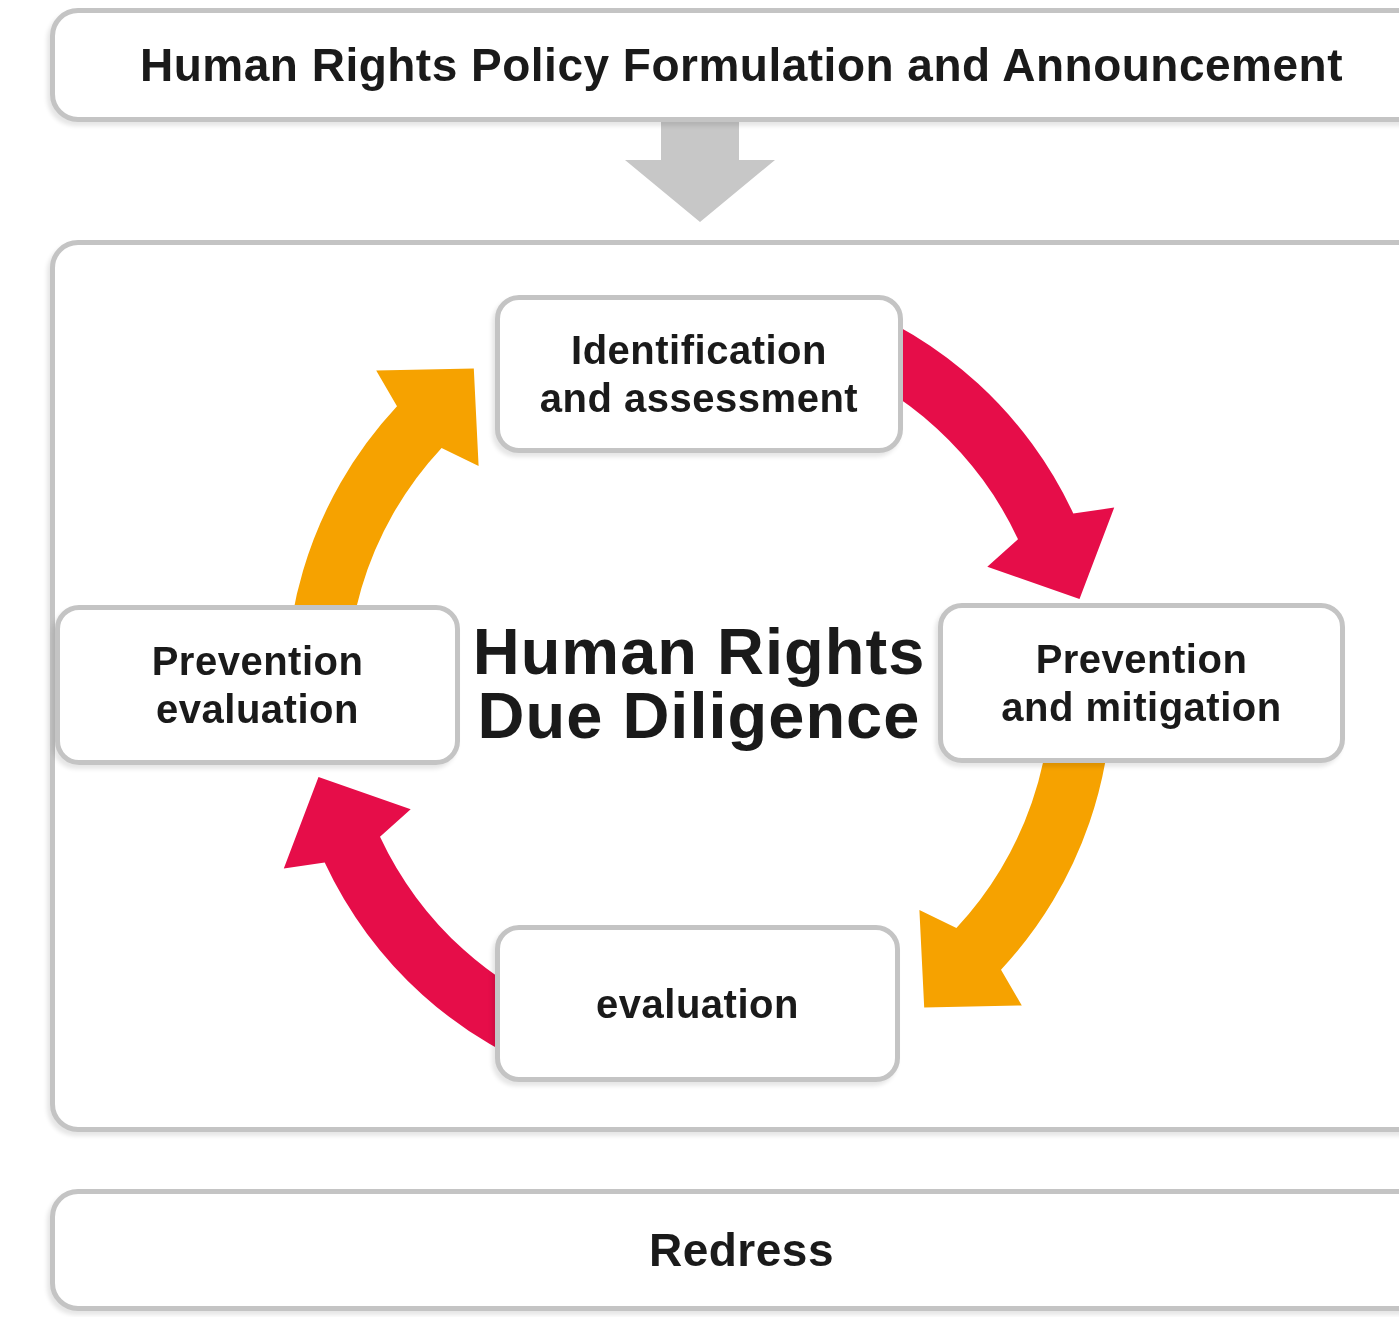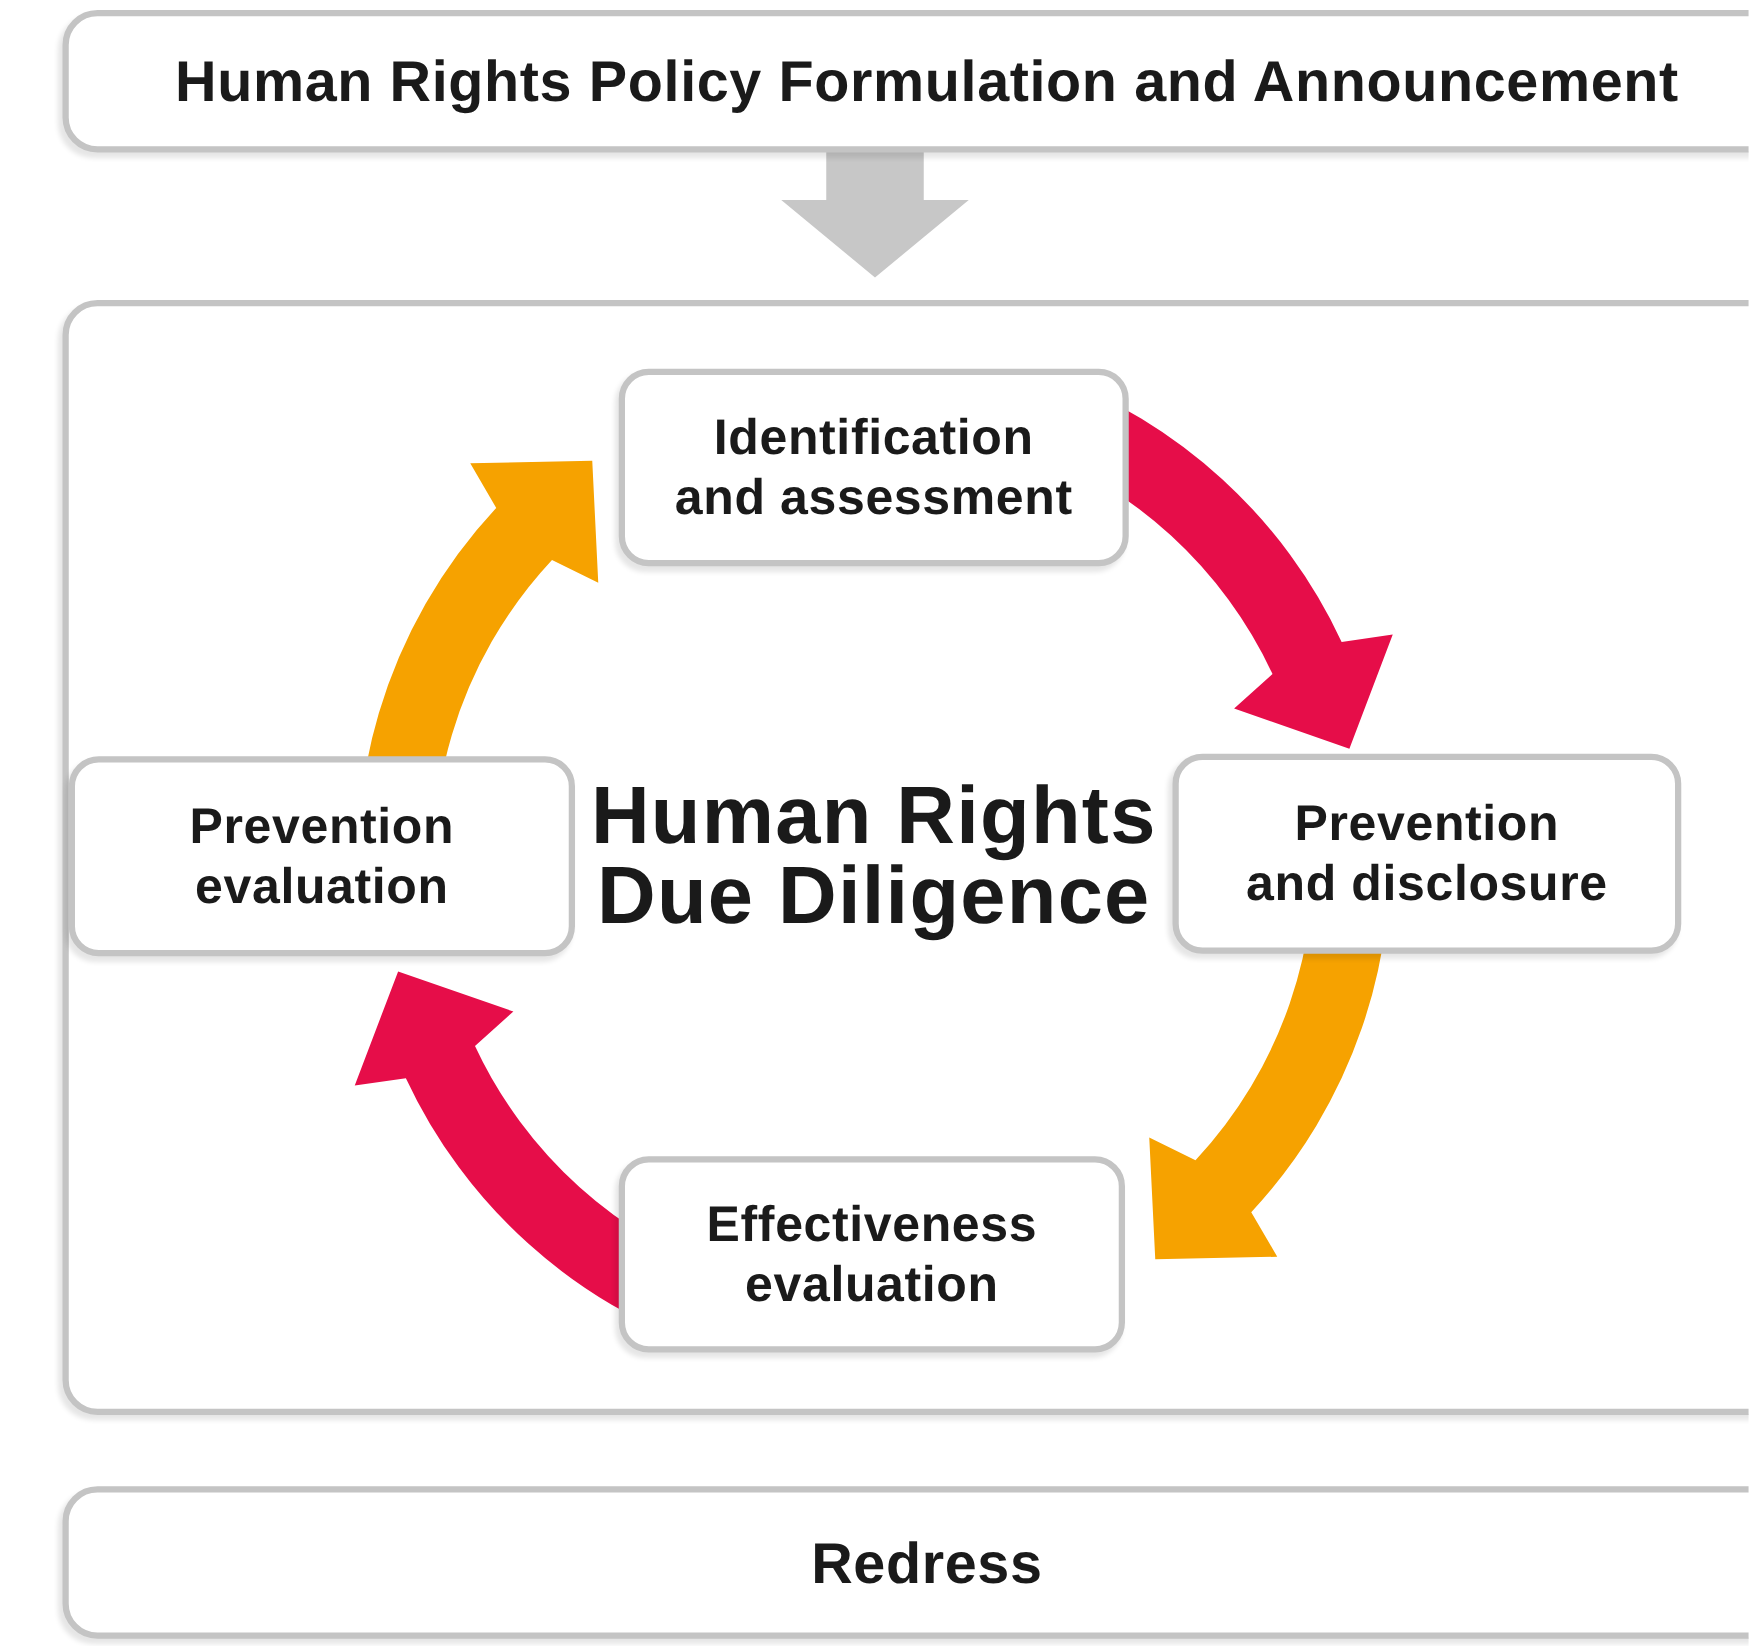--- a/index.html
+++ b/index.html
@@ -64,27 +64,26 @@
   <div class="rbox node node-top">
     <div class="node-label">
       <div>Identification</div>
       <div>and assessment</div>
     </div>
   </div>
 
   <div class="rbox node node-right">
     <div class="node-label">
       <div>Prevention</div>
-      <div>and disclosure</div>
+      <div>and mitigation</div>
     </div>
   </div>
 
   <div class="rbox node node-bottom">
     <div class="node-label">
-      <div>Effectiveness</div>
       <div>evaluation</div>
     </div>
   </div>
 
   <div class="rbox node node-left">
     <div class="node-label">
       <div>Prevention</div>
       <div>evaluation</div>
     </div>
   </div>

